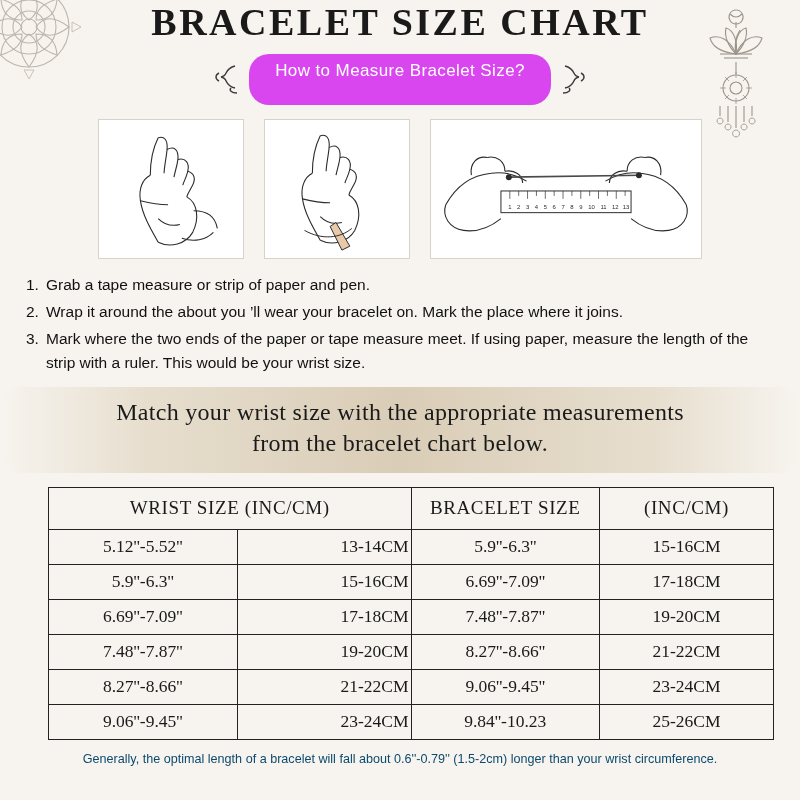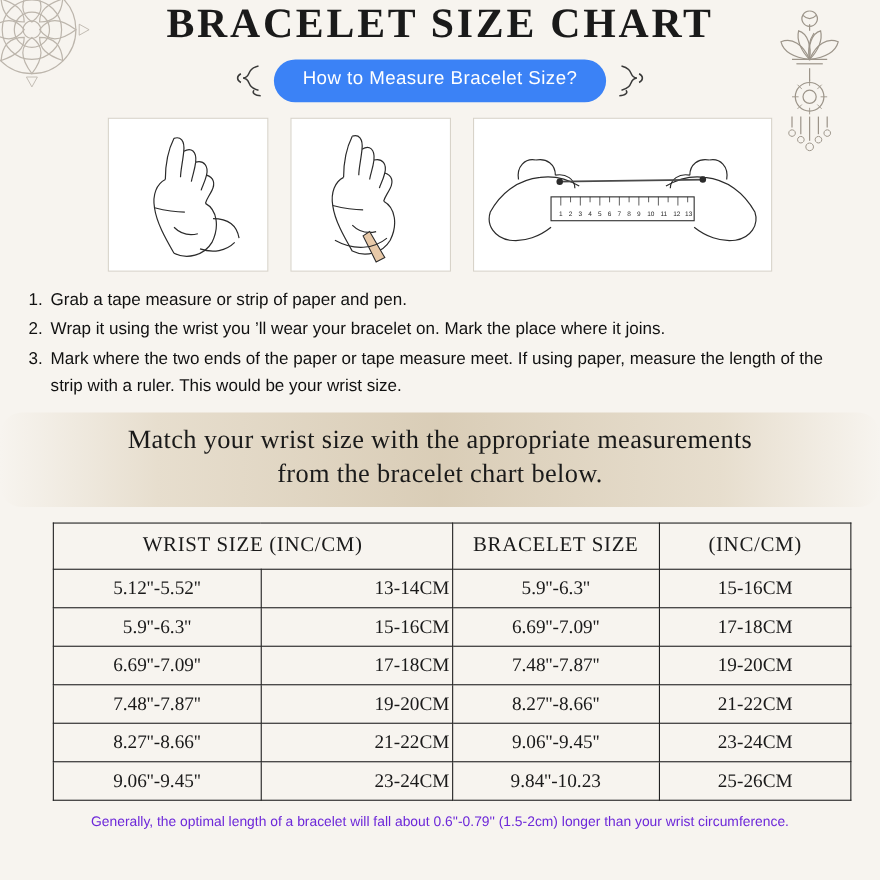--- a/index.html
+++ b/index.html
@@ -46,24 +46,24 @@
   }
 
   .subtitle-row {
     display: flex;
     justify-content: center;
     align-items: center;
     margin-top: 10px;
     gap: 10px;
   }
   .pill {
-    background: #3b82f6;
+    background: #d946ef;
     color: #ffffff;
     border-radius: 20px;
-    padding: 7px 26px 12px 26px;
+    padding: 7px 26px 24px 26px;
     font-size: 17px;
     letter-spacing: 0.4px;
     font-family: "Liberation Sans", sans-serif;
   }
   .flourish {
     width: 26px;
     height: 34px;
     opacity: 0.85;
   }
 
@@ -148,21 +148,21 @@
   .col-b { width: 24%; text-align: right; }
   .col-c { width: 26%; }
   .col-d { width: 24%; }
 
   
   .footnote {
     margin: 12px 14px 0 14px;
     text-align: center;
     font-family: "Liberation Sans", sans-serif;
     font-size: 12.6px;
-    color: #6d28d9;
+    color: #0c4a6e;
   }
 </style>
 </head>
 <body>
 
 <svg class="mandala" viewBox="0 0 150 150">
   <g fill="none" stroke="#8c8275" stroke-width="1.1">
     <circle cx="75" cy="75" r="16"></circle>
     <circle cx="75" cy="75" r="27"></circle>
     <circle cx="75" cy="75" r="40"></circle>
@@ -347,21 +347,21 @@
   </div>
 </div>
 
 <div class="steps">
   <div class="step">
     <span class="step-num">1.</span>
     <span class="step-txt">Grab a tape measure or strip of paper and pen.</span>
   </div>
   <div class="step">
     <span class="step-num">2.</span>
-    <span class="step-txt">Wrap it using the wrist you ’ll wear your bracelet on. Mark the place where it joins.</span>
+    <span class="step-txt">Wrap it around the about you ’ll wear your bracelet on. Mark the place where it joins.</span>
   </div>
   <div class="step">
     <span class="step-num">3.</span>
     <span class="step-txt">Mark where the two ends of the paper or tape measure meet. If using paper, measure the length of the strip with a ruler. This would be your wrist size.</span>
   </div>
 </div>
 
 <div class="banner">
   <div class="banner-line">Match your wrist size with the appropriate measurements</div>
   <div class="banner-line">from the bracelet chart below.</div>

